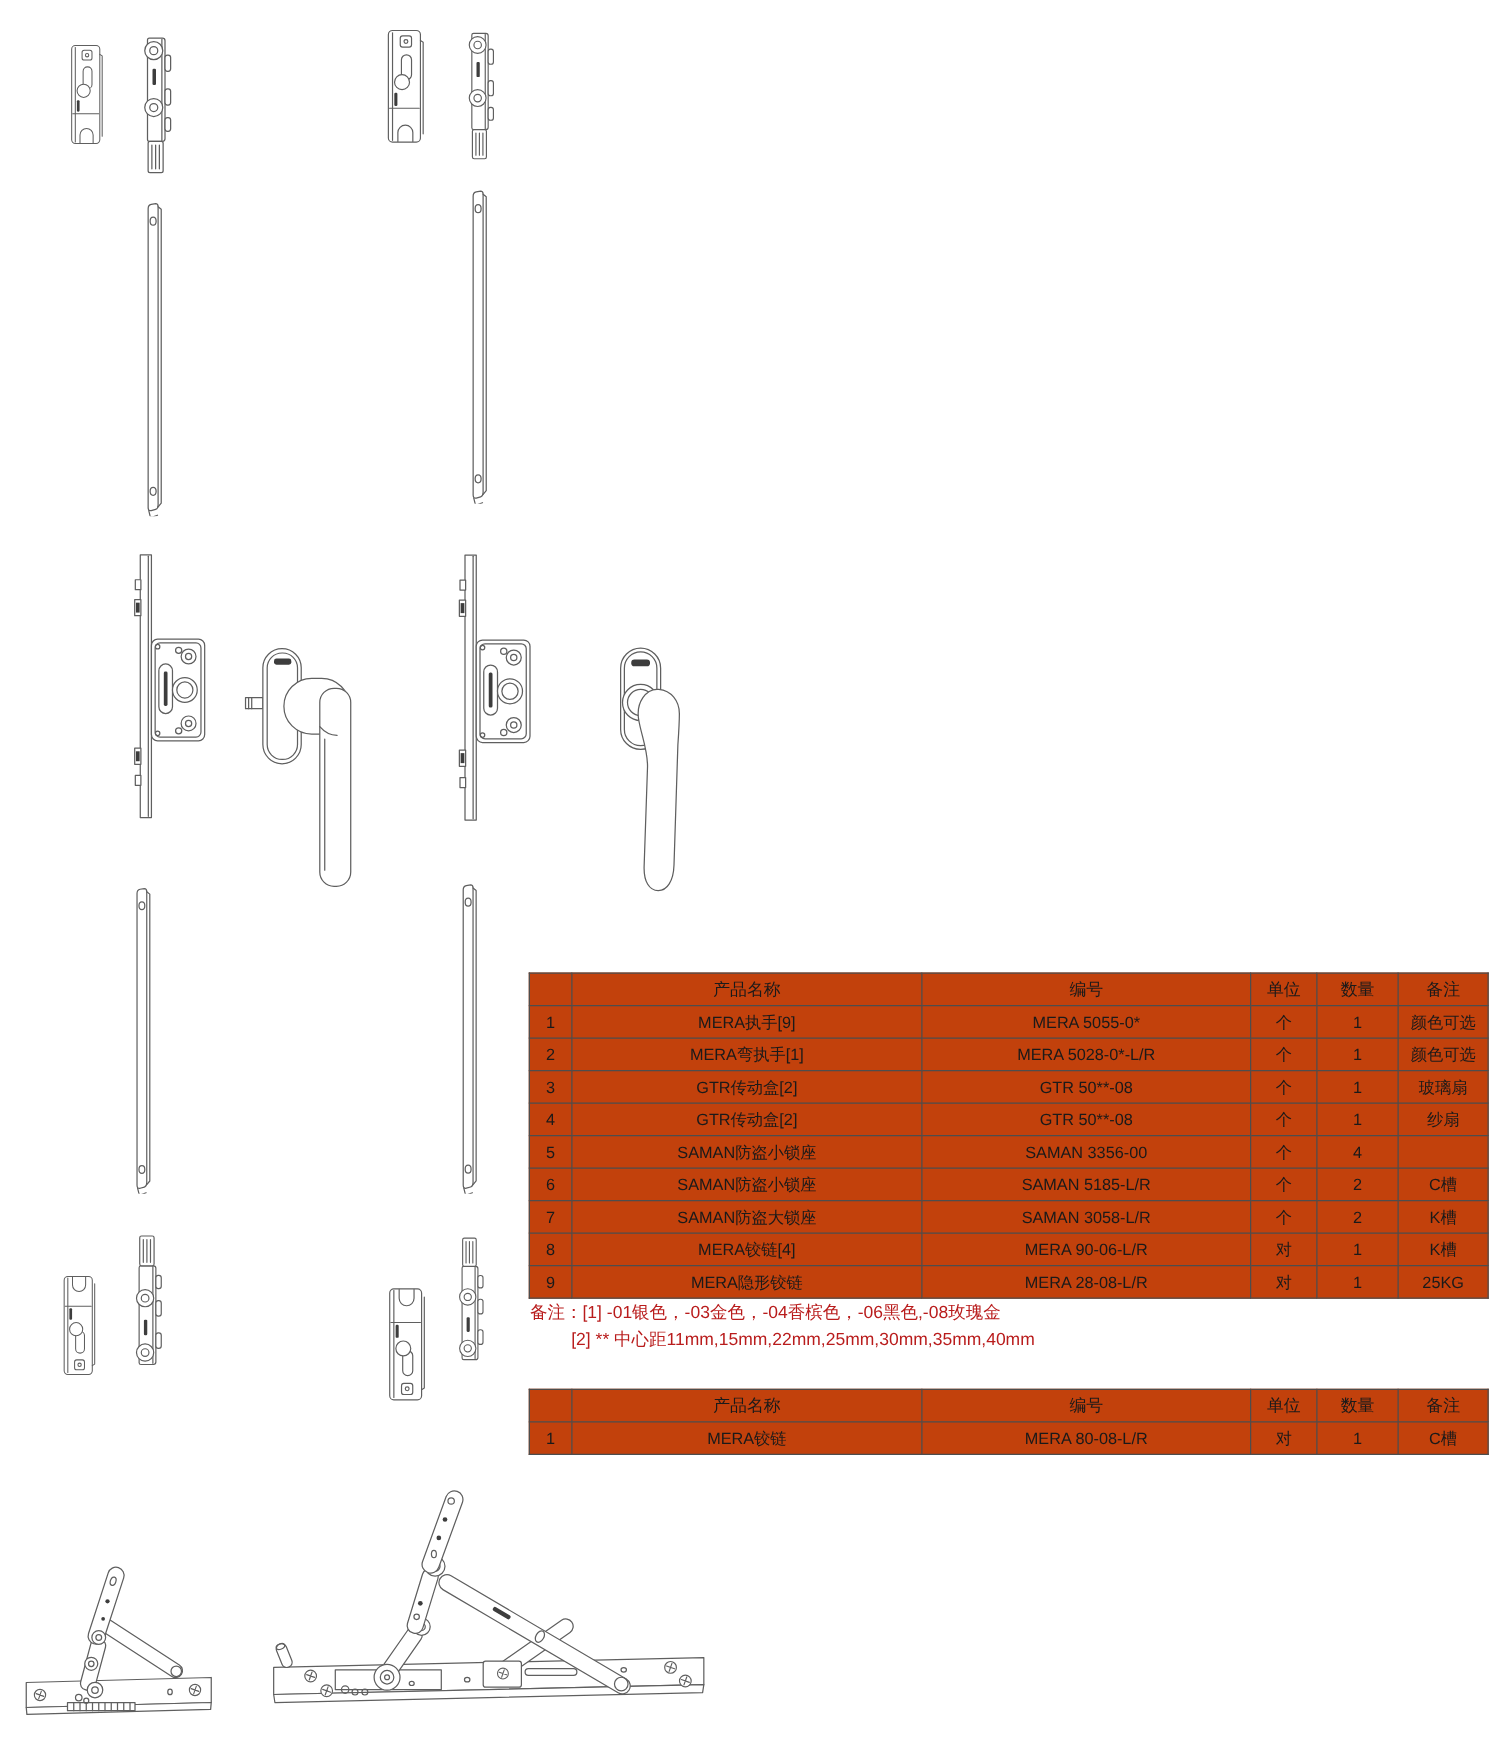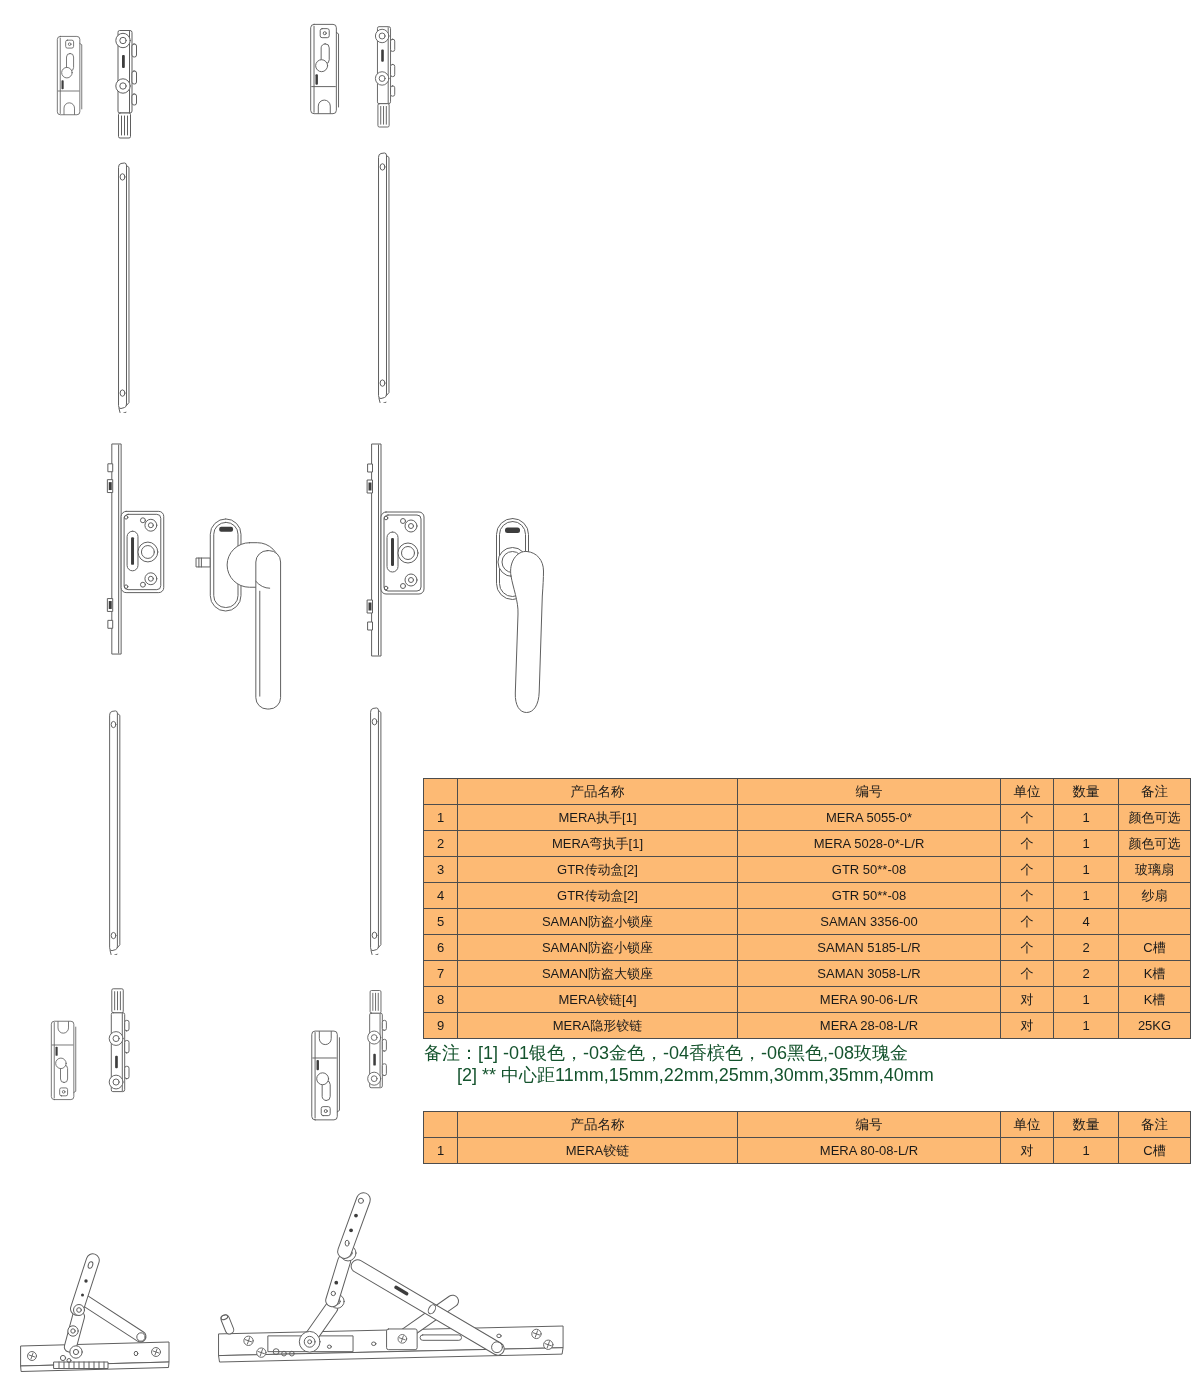--- a/index.html
+++ b/index.html
@@ -8,30 +8,30 @@
     font-family:"Liberation Sans","DejaVu Sans",sans-serif;color:#1a1a1a;
     overflow:hidden;
   }
   .part{position:absolute;overflow:visible;}
   .flip-y{transform:scaleY(-1);}
   .ln{fill:#ffffff;stroke:#5f5f5f;stroke-width:1;stroke-linejoin:round;stroke-linecap:round;}
   .ln2{fill:none;stroke:#5f5f5f;stroke-width:1;stroke-linejoin:round;stroke-linecap:round;}
   .dk{fill:#3d3d3d;stroke:none;}
   .parts-table{
     position:absolute;border-collapse:collapse;table-layout:fixed;width:767px;
-    background:#fdba74;
+    background:#c2410c;
   }
   .parts-table td,.parts-table th{
     border:1px solid #4d4d4d;text-align:center;vertical-align:middle;
     font-weight:normal;font-size:13px;height:25px;padding:0 2px;
     overflow:hidden;white-space:nowrap;
   }
   .parts-table th{font-size:13.5px;}
   .remark-cell{font-size:10px;}
-  .note-line{position:absolute;font-size:18px;color:#14532d;white-space:nowrap;}
+  .note-line{position:absolute;font-size:14px;color:#b91c1c;white-space:nowrap;}
 </style>
 </head>
 <body>
 
 <svg width="0" height="0" style="position:absolute" aria-hidden="true">
   <defs>
     <g id="g-screw">
       <circle class="ln" cx="0" cy="0" r="5"></circle>
       <path class="ln2" d="M-3.4,-1.2 L3.4,1.2 M1.2,-3.4 L-1.2,3.4"></path>
     </g>
@@ -264,21 +264,21 @@
       <th>产品名称</th>
       <th>编号</th>
       <th>单位</th>
       <th>数量</th>
       <th>备注</th>
     </tr>
   </thead>
   <tbody>
       <tr>
       <td>1</td>
-      <td>MERA执手[1]</td>
+      <td>MERA执手[9]</td>
       <td>MERA 5055-0*</td>
       <td>个</td>
       <td>1</td>
       <td class="remark-cell">颜色可选</td>
     </tr>
       <tr>
       <td>2</td>
       <td>MERA弯执手[1]</td>
       <td>MERA 5028-0*-L/R</td>
       <td>个</td>

